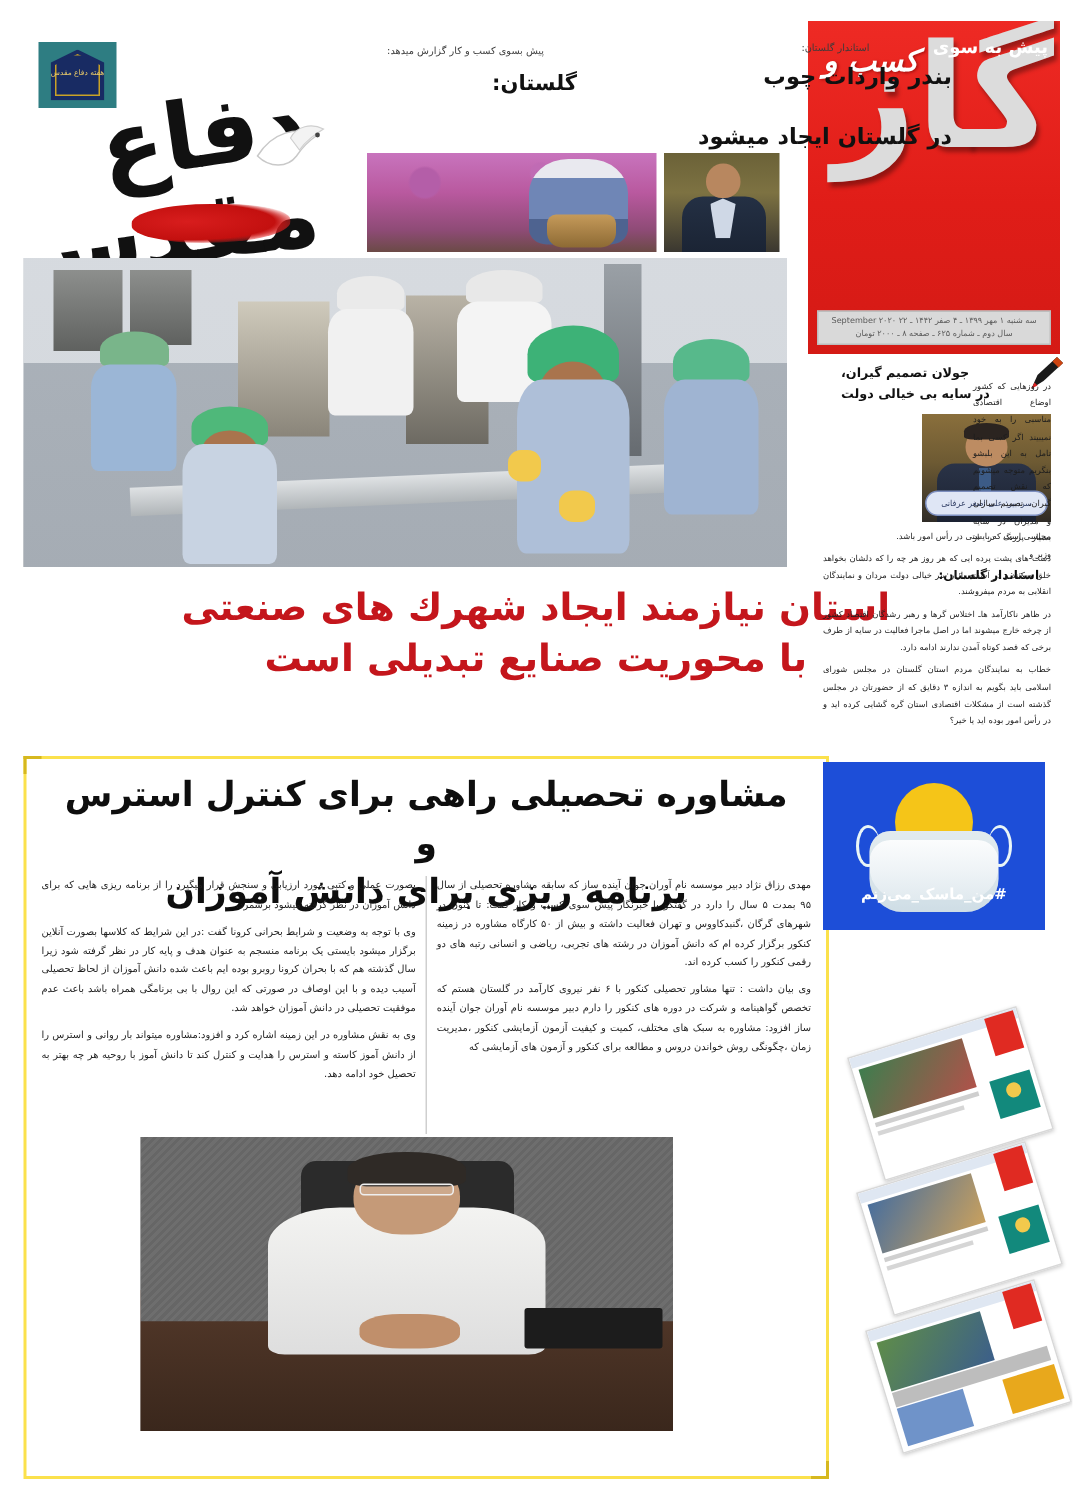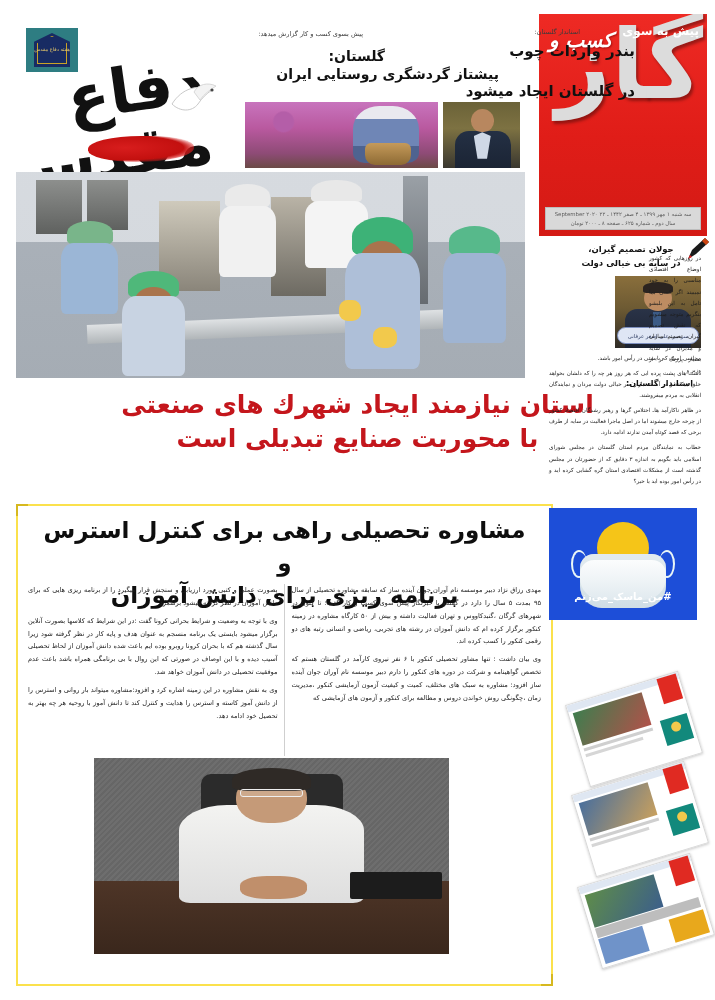--- a/index.html
+++ b/index.html
@@ -266,21 +266,21 @@
     background:#c08f6b; border-radius:40%;
   }
   .iv-laptop{
     position:absolute; left:72%; top:58%; width:26%; height:14%;
     background:#1c1c1c; border-radius:2px;
   }
 
   
   .ed-title{
     position:absolute; right:14px; top:243px; width:140px;
-    text-align:center; font-size:8.5px; font-weight:bold; color:#111;
+    text-align:left; font-size:8.5px; font-weight:bold; color:#111;
     line-height:1.6;
   }
   .pen-icon{
     position:absolute; right:4px; top:236px; width:26px; height:26px;
   }
   .ed-photo{
     position:absolute; right:14px; top:276px; width:86px; height:72px;
     background: linear-gradient(180deg,#8a6f3c 0%, #6d5a33 45%, #2f2b26 100%);
     overflow:hidden;
   }
@@ -383,21 +383,20 @@
   </div>
 
   <svg class="dove" viewBox="0 0 52 40">
     <path d="M4 26 C14 10, 30 6, 44 12 C38 16, 34 20, 30 26 C24 34, 12 34, 4 26 Z" fill="#ffffff" stroke="#c9c9c9" stroke-width="1"></path>
     <path d="M26 14 C30 6, 40 4, 48 8 C42 12, 36 16, 32 22 Z" fill="#f3f3f3" stroke="#cfcfcf" stroke-width="0.8"></path>
     <circle cx="44" cy="12" r="1.6" fill="#444"></circle>
   </svg>
 
   <div class="kicker-top">پیش بسوی کسب و کار گزارش میدهد:</div>
   <div class="hl-left-1">گلستان:</div>
-  <div class="hl-left-2">پیشتاز گردشگری روستایی ایران</div>
 
   <div class="kicker-ostandar">استاندار گلستان:</div>
   <div class="hl-right-1">بندر واردات چوب</div>
   <div class="hl-right-2">در گلستان ایجاد میشود</div>
 
   <div class="photo-saffron">
     <div class="saffron-worker"></div>
     <div class="saffron-basket"></div>
   </div>
 

